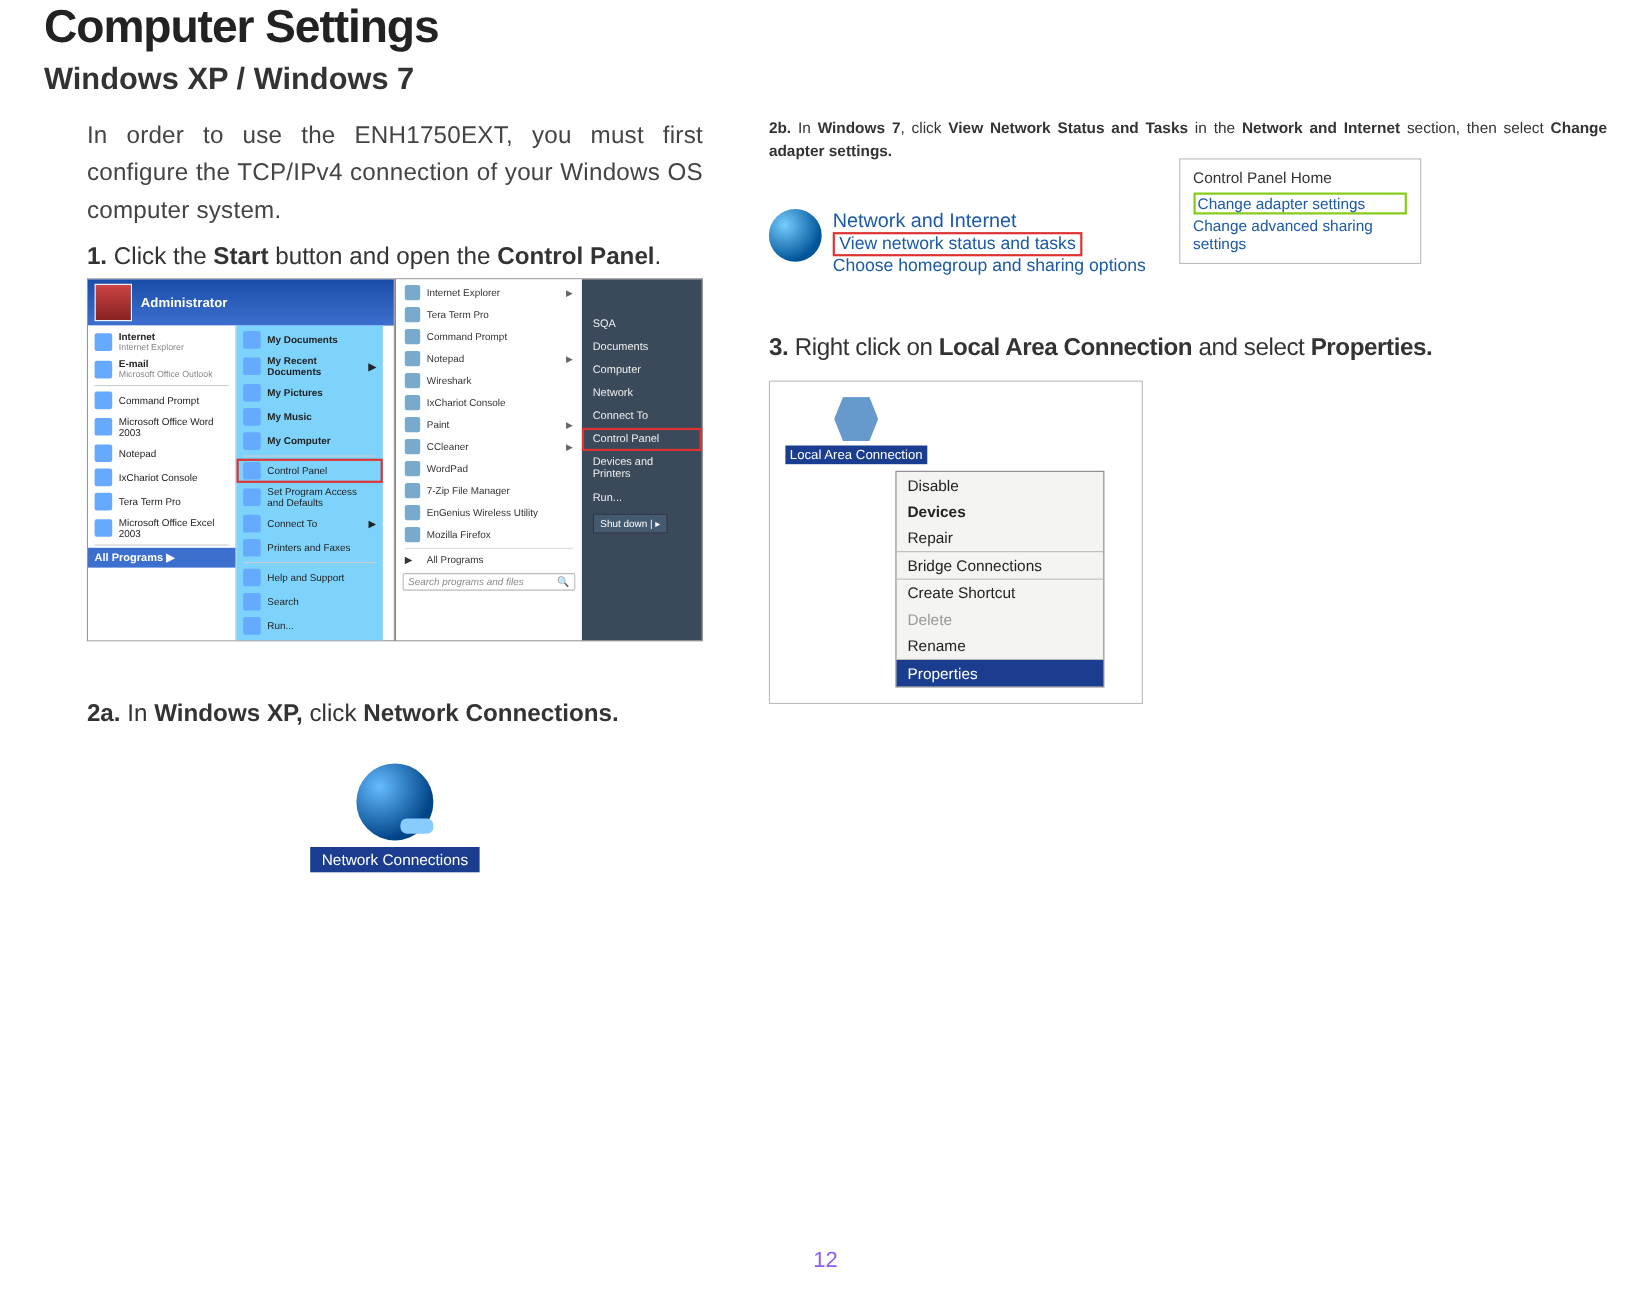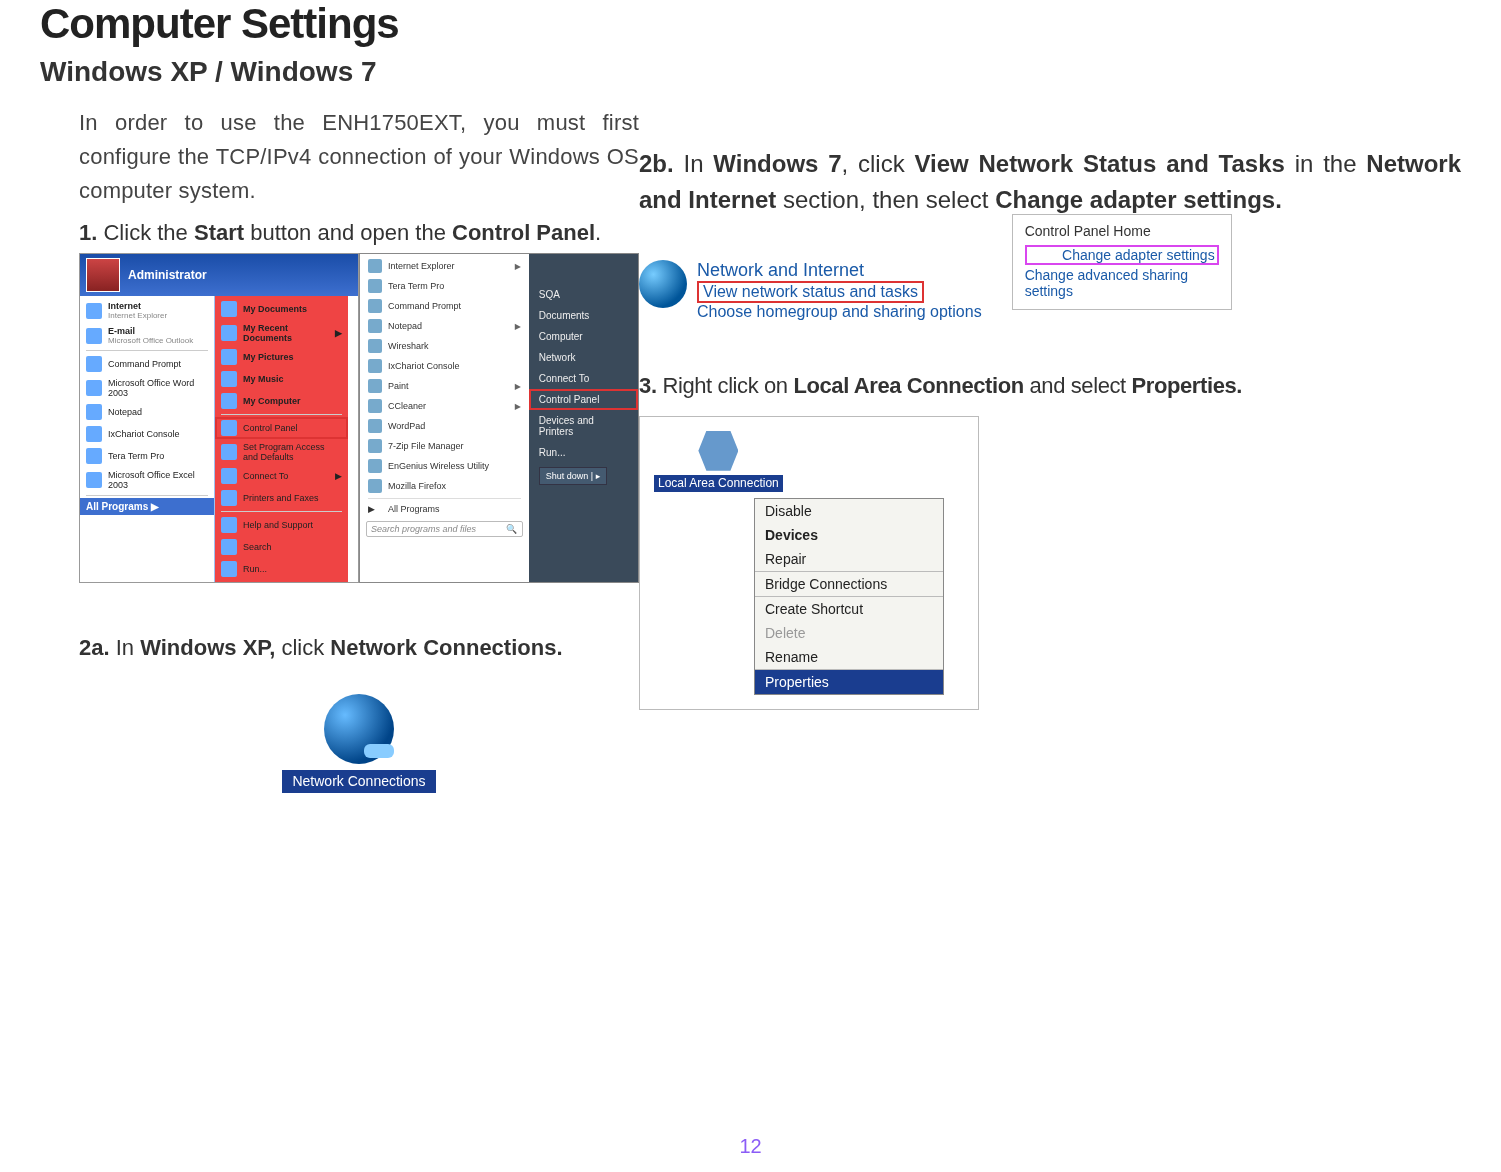--- a/index.html
+++ b/index.html
@@ -20,20 +20,21 @@
     margin-top: 0;
   }
   h2 {
     font-size: 28px;
     font-weight: 600;
     color: #333;
     margin-top: 8px;
   }
   .columns {
     display: flex;
+    gap: 60px;
     margin-top: 18px;
     padding-left: 39px;
   }
   .col-left { width: 560px; }
   .col-right { flex: 1; }
   .intro {
     font-size: 22px;
     line-height: 1.55;
     color: #444;
     text-align: justify;
@@ -78,21 +79,21 @@
   }
   .xp-body { display: flex; }
   .xp-left-col {
     width: 135px;
     background: #fff;
     border-right: 1px solid #a0c0f0;
     padding: 2px 0;
   }
   .xp-right-col {
     width: 133px;
-    background: #ef4444;
+    background: #7dd3fc;
     padding: 2px 0;
   }
   .xp-item {
     display: flex;
     align-items: center;
     padding: 3px 6px;
     gap: 6px;
     font-size: 9px;
     color: #222;
   }
@@ -206,21 +207,21 @@
     background: #1a3d8f;
     color: #fff;
     font-family: Tahoma, sans-serif;
     font-size: 14px;
     padding: 3px 10px;
     line-height: 1.2;
     text-align: center;
   }
 
   
-  .step-2b { font-size: 24px; line-height: 1.5; color: #333; text-align: justify; margin-top: 40px; }
+  .step-2b { font-size: 14px; line-height: 1.5; color: #333; text-align: justify; }
   .step-2b .num { font-weight: 700; }
   .step-2b b { font-weight: 700; }
 
   .row-2b {
     display: flex;
     align-items: flex-start;
     gap: 30px;
     margin-top: -8px;
   }
   .net-internet-box {
@@ -248,21 +249,21 @@
   .cp-side {
     border: 1px solid #bbb;
     padding: 8px 12px;
     font-family: "Segoe UI", Tahoma, sans-serif;
     font-size: 14px;
     width: 220px;
     margin-top: 4px;
   }
   .cp-side .hdr { color: #333; margin-bottom: 6px; }
   .cp-side .link { color: #1a5aa8; display: block; padding: 2px 0; }
-  .cp-side .link.hl { border: 2px solid #d946ef; padding: 0 2px; text-align: right; }
+  .cp-side .link.hl { border: 2px solid #84cc16; padding: 0 2px; }
 
   .step-3 { margin-top: 50px; font-size: 22px; letter-spacing: -0.3px; }
   .step-3 b { font-weight: 700; }
 
   
   .lac-box {
     border: 1px solid #bbb;
     padding: 14px;
     margin-top: 14px;
     width: 340px;

